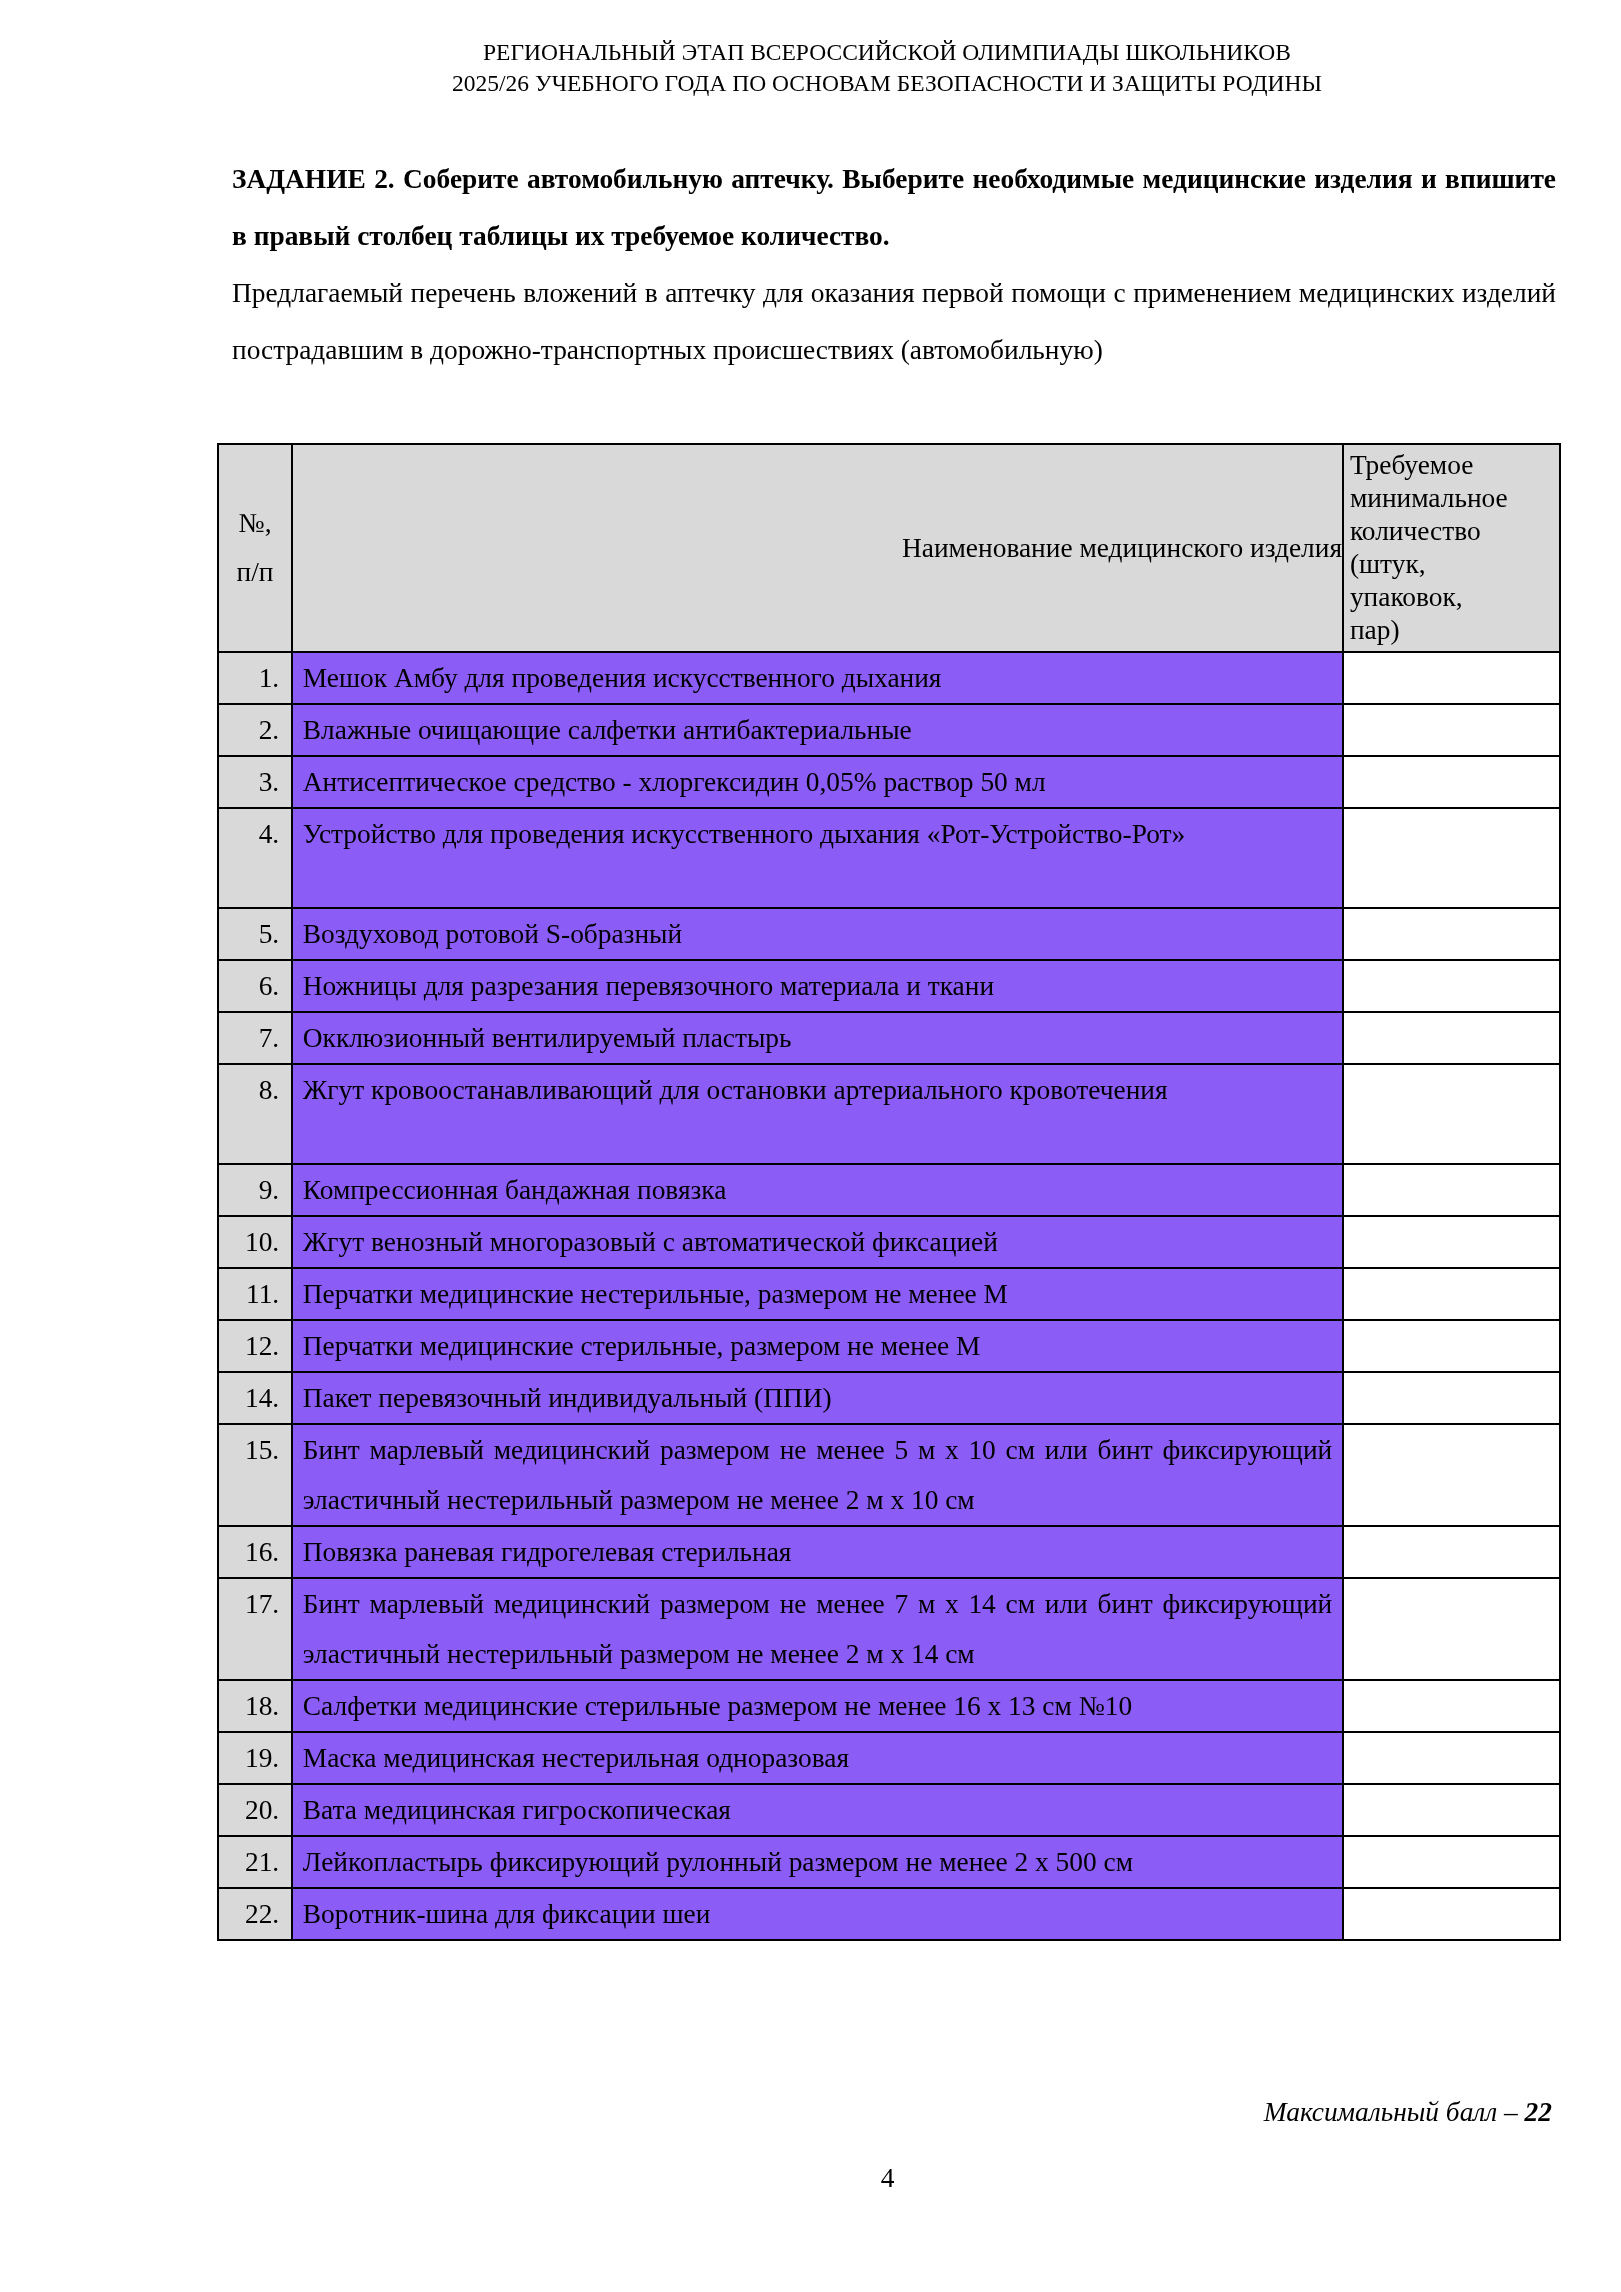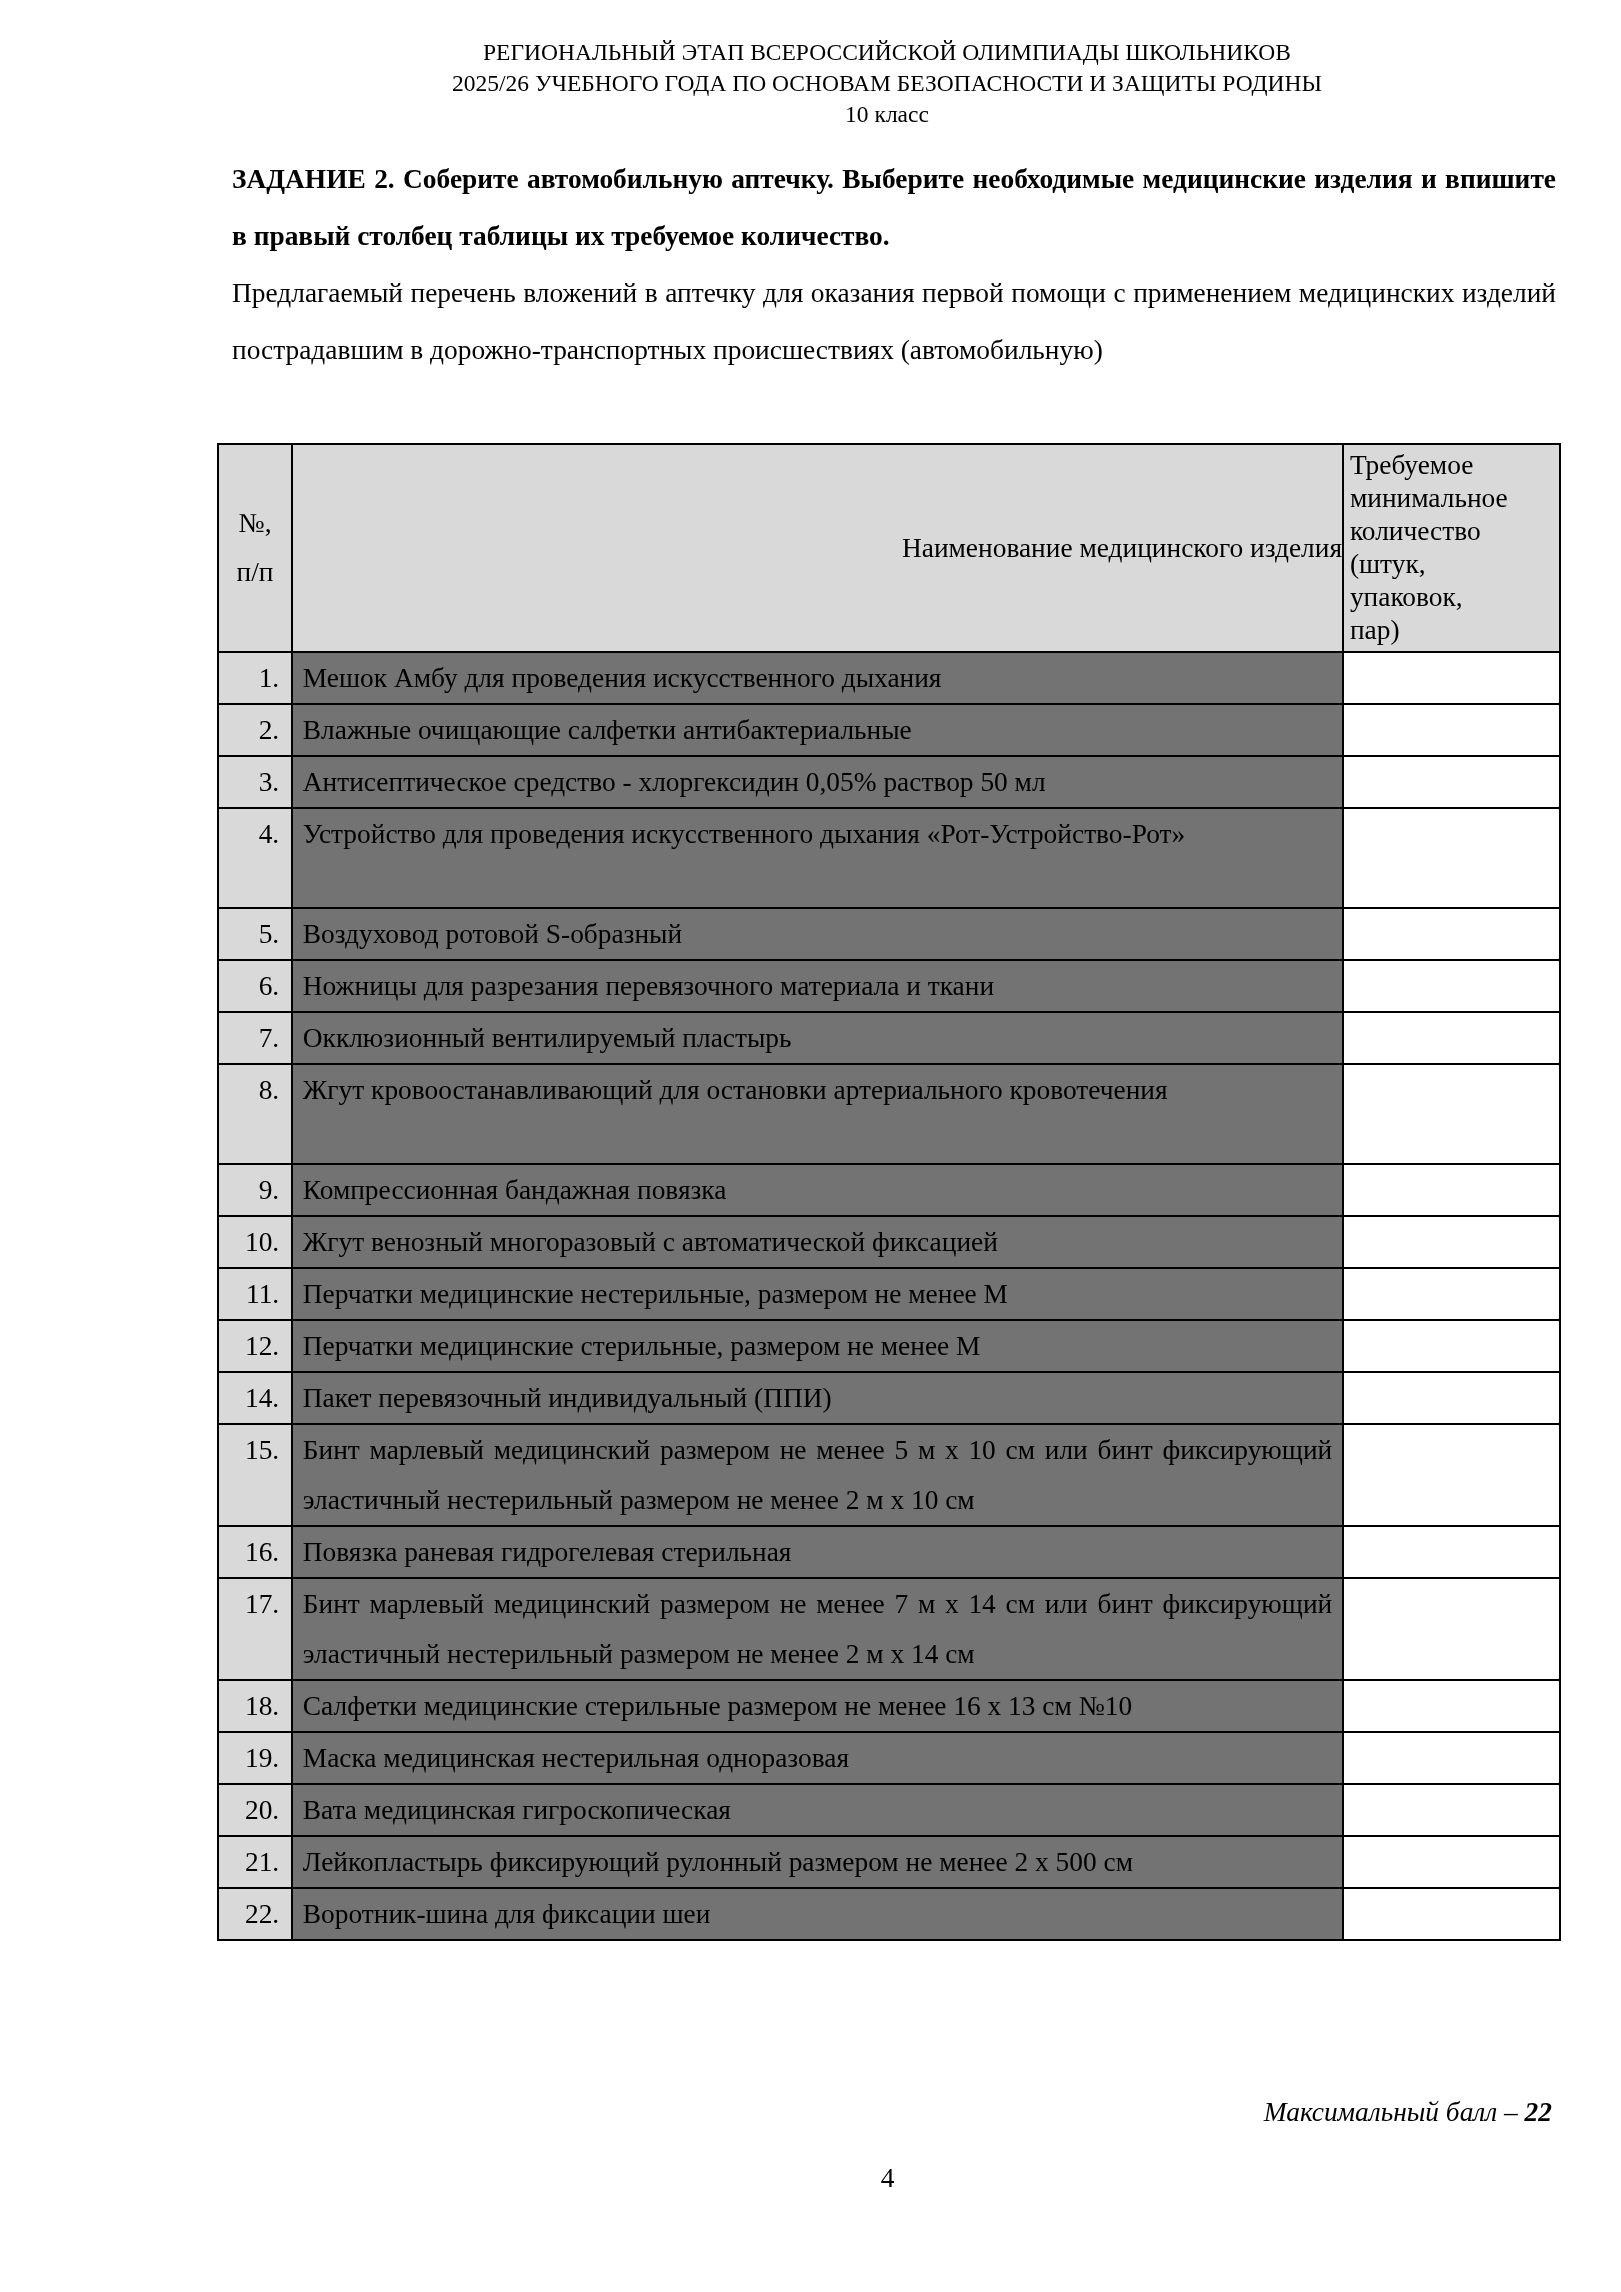--- a/index.html
+++ b/index.html
@@ -28,41 +28,40 @@
   }
   table.kit th { background: #d9d9d9; font-weight: normal; vertical-align: middle; }
   col.c-num { width: 74px; }
   col.c-name { width: 1051px; }
   col.c-qty { width: 217px; }
   .th-num { text-align: center; line-height: 49px; }
   .th-name { text-align: right; }
   .th-qty { text-align: left; line-height: 33px; padding: 3.9px 5.9px !important; }
   .th-qty span { display: block; }
   td.num { background: #d9d9d9; text-align: right; padding-right: 11.8px !important; }
-  td.name { background: #737373; padding: 0 9.8px !important; text-align: justify; text-align-last: left; }
+  td.name { background: #8b5cf6; padding: 0 9.8px !important; text-align: justify; text-align-last: left; }
   td.qty { background: #ffffff; }
   tr.single td { height: 48px; }
   tr.double td { height: 98px; }
   .max-score {
     position: absolute; right: 69px; top: 2095px;
     font-size: 27.4px; font-style: italic; line-height: 35px;
   }
   .max-score b { font-style: italic; }
   .page-number {
     position: absolute; left: 863px; width: 49px; top: 2162px;
     text-align: center; font-size: 27.4px; line-height: 33px;
   }
 </style>
 </head>
 <body>
 
 <div class="page-header">
   <div>РЕГИОНАЛЬНЫЙ ЭТАП ВСЕРОССИЙСКОЙ ОЛИМПИАДЫ ШКОЛЬНИКОВ</div>
   <div>2025/26 УЧЕБНОГО ГОДА ПО ОСНОВАМ БЕЗОПАСНОСТИ И ЗАЩИТЫ РОДИНЫ</div>
-  <div>10 класс</div>
 </div>
 
 <div class="body-text">
   <p class="task-title">ЗАДАНИЕ 2. Соберите автомобильную аптечку. Выберите необходимые медицинские изделия и впишите в правый столбец таблицы их требуемое количество.</p>
   <p>Предлагаемый перечень вложений в аптечку для оказания первой помощи с применением медицинских изделий пострадавшим в дорожно-транспортных происшествиях (автомобильную)</p>
 </div>
 
 <table class="kit">
   <colgroup>
     <col class="c-num">

